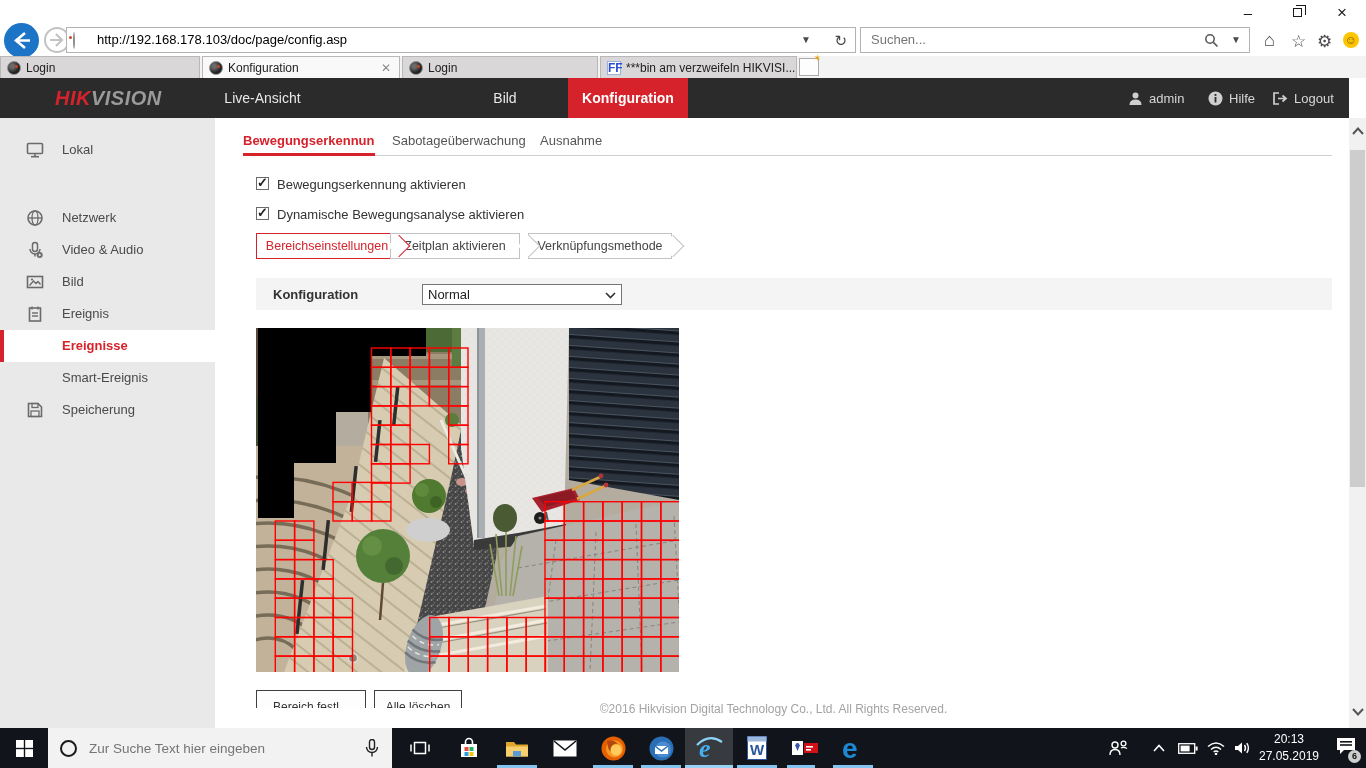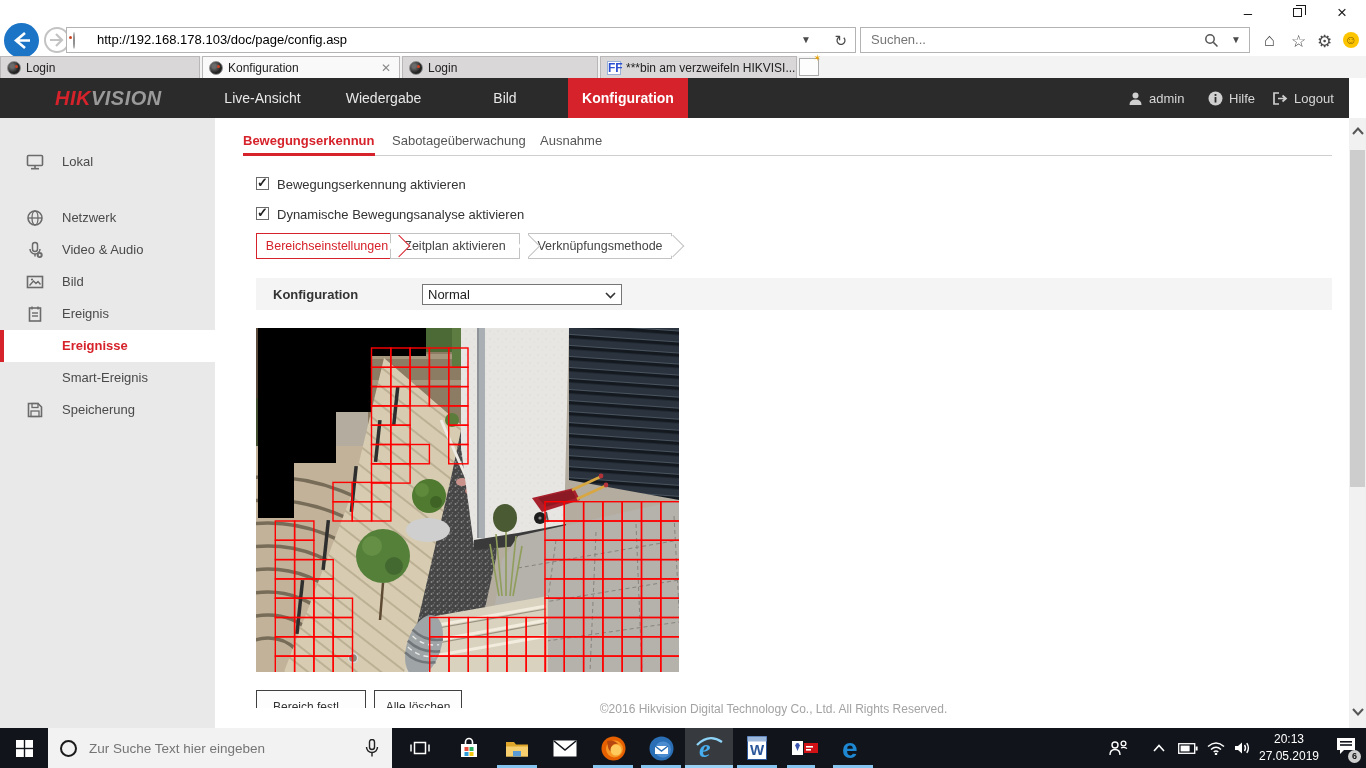--- a/index.html
+++ b/index.html
@@ -140,21 +140,20 @@
       <span>***bin am verzweifeln HIKVISI...</span>
     </div>
     <div class="abs newtab"></div>
   </div>
 
   <div class="abs hikheader">
     <div class="abs logo">
       <span style="color:#d6222a;">HIK</span><span style="color:#9a9a9a;">VISION</span>
     </div>
     <div class="abs hnav" style="left:205px;width:115px;">Live-Ansicht</div>
-    <div class="abs hnav" style="left:330px;width:107px;">Wiedergabe</div>
     <div class="abs hnav" style="left:460px;width:90px;">Bild</div>
     <div class="abs hnav active" style="left:568px;width:120px;background:#d6222a;">Konfiguration</div>
 
     <div class="abs huser" style="left:1128px;">
       <svg width="15" height="15" viewBox="0 0 15 15">
         <circle cx="7.5" cy="4.5" r="3" fill="#cfcfcf"></circle>
           <path d="M1.5 14 Q1.5 8.5 7.5 8.5 Q13.5 8.5 13.5 14 Z" fill="#cfcfcf"></path>
       </svg>
       <span>admin</span>
     </div>
@@ -169,21 +168,21 @@
     <div class="abs huser" style="left:1272px;">
       <svg width="16" height="15" viewBox="0 0 16 15">
         <path d="M7 2 H2 V13 H7" stroke="#cfcfcf" stroke-width="1.7" fill="none"></path>
           <path d="M6 7.5 H13 M10.5 4.5 L14 7.5 L10.5 10.5" stroke="#cfcfcf" stroke-width="1.7" fill="none"></path>
       </svg>
       <span>Logout</span>
     </div>
   </div>
 
   <div class="abs sidebar">
-    <div class="sitem" style="top:28px;">
+    <div class="sitem" style="top:16px;">
       <svg class="sic" viewBox="0 0 18 18">
           <rect x="1.5" y="2.5" width="15" height="10" rx="1" stroke="#6b6b6b" stroke-width="1.6" fill="none"></rect>
           <line x1="9" y1="12.5" x2="9" y2="15.5" stroke="#6b6b6b" stroke-width="1.6"></line>
           <line x1="5" y1="15.7" x2="13" y2="15.7" stroke="#6b6b6b" stroke-width="1.6"></line>
         </svg>
       <span class="lbl">Lokal</span>
     </div>
     <div class="sitem" style="top:84px;">
       <svg class="sic" viewBox="0 0 18 18">
           <circle cx="9" cy="9" r="7" stroke="#6b6b6b" stroke-width="1.6" fill="none"></circle>

